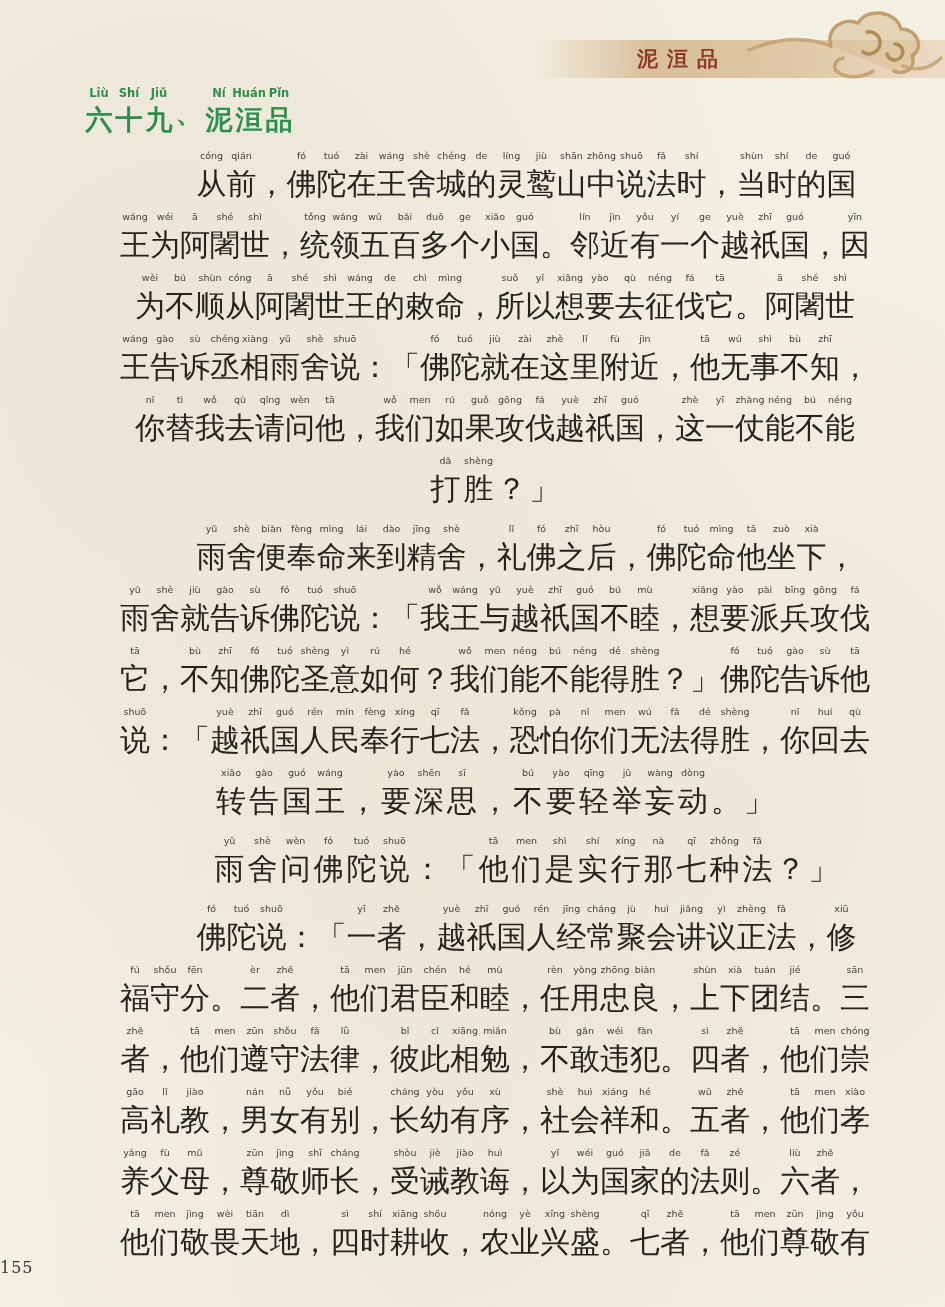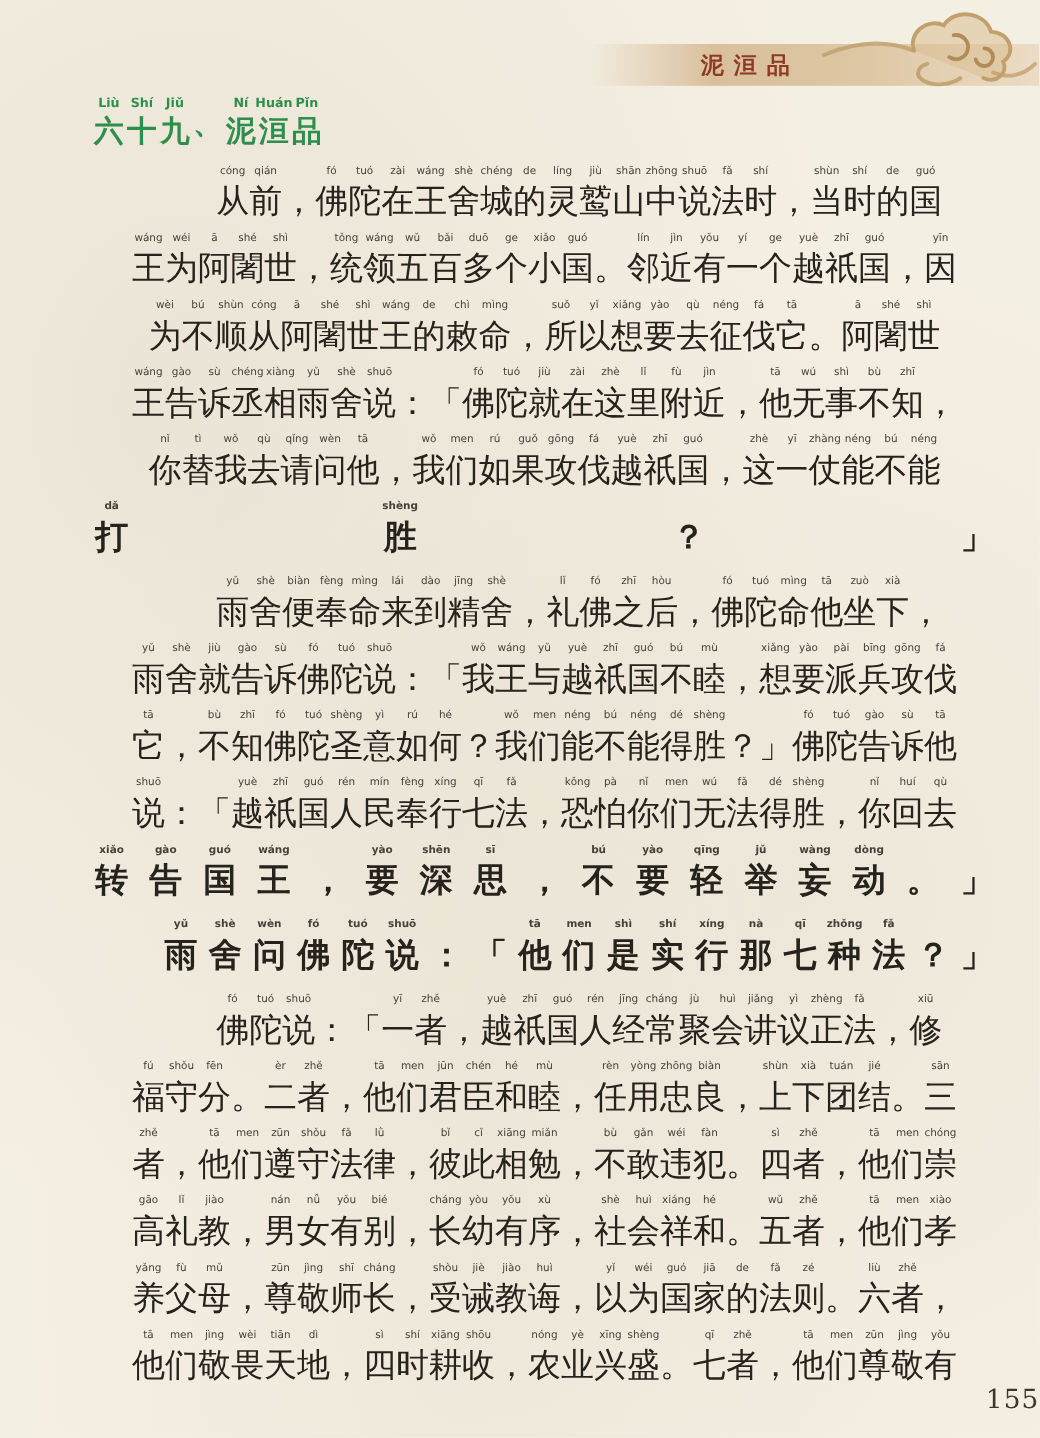--- a/index.html
+++ b/index.html
@@ -41,38 +41,38 @@
   }
   .title-block .ch{ font-size:27px; font-weight:bold; color:#2e8f4c; line-height:32px; }
 
   
   .body-text{ position:absolute; left:85px; top:149px; width:820px; }
   .para{ margin-bottom:7px; }
   .line{
     height:61px; display:flex; justify-content:center; width:820px;
   }
   .line.indent{ padding-left:63px; }
-  .line.short{ justify-content:space-between;font-weight:bold; }
+  .line.short{ justify-content:center; }
   .line.short .cell{ width:33px; }
   .cell{
     flex:0 0 auto; min-width:30px;
     display:flex; flex-direction:column; align-items:center;
   }
   .py{
     font-family:"DejaVu Sans","Liberation Sans",sans-serif;
     font-size:9.5px; color:#45413a; height:13px; white-space:nowrap; line-height:13px;
   }
   .ch{
     font-size:30px; color:#26221c; line-height:44px;
   }
 
   
   .page-number{
     position:absolute; left:0; right:0; top:1258px;
-    text-align:right; font-size:24px; color:#3b372f; letter-spacing:1px;
+    text-align:left; font-size:16px; color:#3b372f; letter-spacing:1px;
   }
 </style>
 </head>
 <body>
 
 <div class="page">
 
   <div class="header-band">
     <span class="header-label">泥洹品</span>
   </div>

